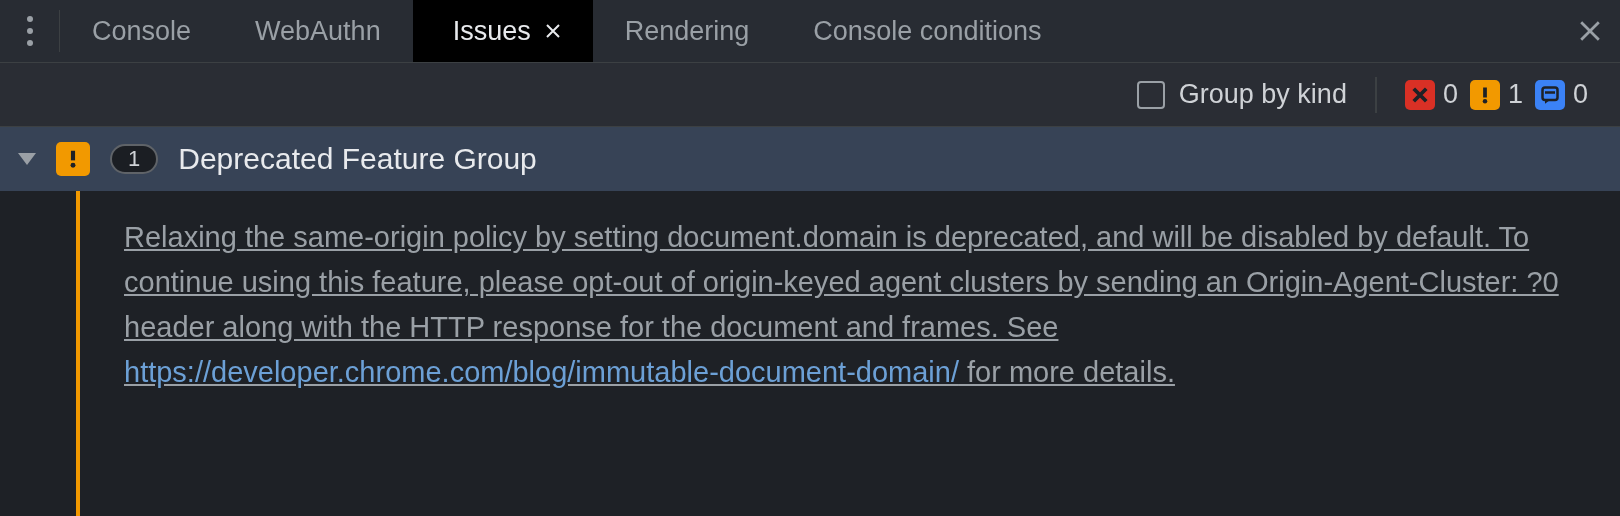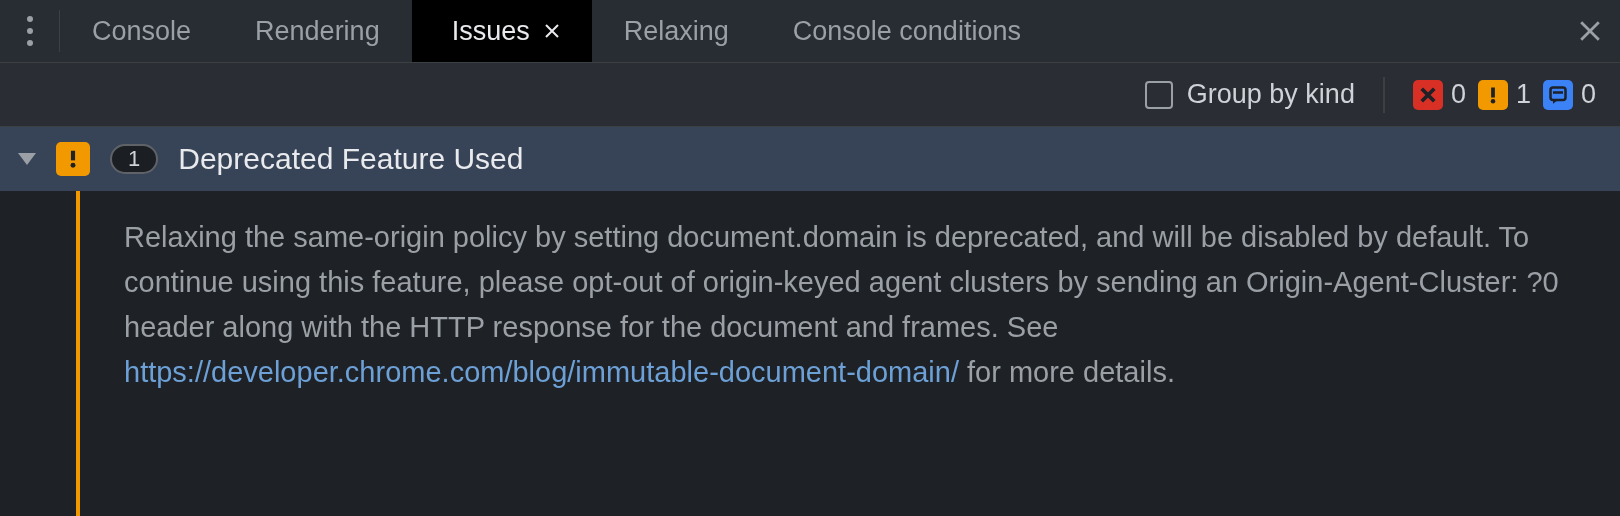--- a/index.html
+++ b/index.html
@@ -30,21 +30,21 @@
   .menu-btn .dot{width:6px;height:6px;border-radius:50%;background:var(--text-dim);}
   .menu-btn .sep{position:absolute;right:0;top:10px;bottom:10px;width:1px;background:var(--divider);}
   .tabs{display:flex;align-items:stretch;}
   .tab{display:flex;align-items:center;padding:0 32px;font-size:27px;color:var(--text-dim);cursor:default;gap:14px;}
   .tab.active{background:var(--bg-dark);color:var(--text-active);font-weight:500;padding-left:40px;}
   .tab .closex{font-size:24px;line-height:1;color:var(--text-active);}
   .spacer{flex:1;}
   .close-panel{width:60px;display:flex;align-items:center;justify-content:center;color:var(--text-dim);font-size:30px;}
 
   
-  .toolbar{display:flex;align-items:center;justify-content:flex-end;height:64px;background:var(--bg-toolbar);border-bottom:1px solid var(--divider);padding:0 24px;gap:24px;font-size:27px;color:var(--text);}
+  .toolbar{display:flex;align-items:center;justify-content:flex-end;height:64px;background:var(--bg-toolbar);border-bottom:1px solid var(--divider);padding:0 32px;gap:24px;font-size:27px;color:var(--text);}
   .chk{display:flex;align-items:center;gap:14px;}
   .chkbox{width:28px;height:28px;border:2px solid var(--checkbox);border-radius:4px;}
   .vdiv{width:2px;height:36px;background:var(--divider);margin:0 4px;}
   .counters{display:flex;align-items:center;gap:12px;}
   .counter{display:flex;align-items:center;gap:8px;font-size:27px;color:var(--text);}
   .badge{width:30px;height:30px;border-radius:5px;display:flex;align-items:center;justify-content:center;}
   .badge.red{background:var(--red);}
   .badge.orange{background:var(--orange);}
   .badge.blue{background:var(--blue);}
   .badge svg{width:20px;height:20px;}
@@ -54,52 +54,52 @@
   .tri-down{width:0;height:0;border-left:9px solid transparent;border-right:9px solid transparent;border-top:12px solid var(--text-dim);}
   .warn-icon{width:34px;height:34px;border-radius:5px;background:var(--orange);display:flex;align-items:center;justify-content:center;}
   .warn-icon svg{width:22px;height:22px;}
   .count-pill{border:2px solid var(--pill-border);background:var(--pill-bg);border-radius:16px;padding:2px 16px;font-size:22px;color:var(--text);line-height:1;}
   .issue-title{font-size:30px;color:var(--text-active);font-weight:500;}
 
   
   .issue-body{display:flex;height:calc(516px - 63px - 64px - 64px);}
   .gutter{width:84px;position:relative;}
   .gutter-line{position:absolute;left:76px;top:0;bottom:0;width:4px;background:var(--orange);}
-  .body-text{flex:1;padding:24px 40px 0 40px;font-size:29px;line-height:1.55;color:var(--text-dim);}
+  .body-text{flex:1;padding:24px 40px 0 40px;font-size:29px;line-height:1.55;color:var(--text-dim);text-decoration:underline;}
   .body-text a{color:var(--link);text-decoration:none;}
 </style>
 </head>
 <body>
 
 <div class="tabstrip">
   <div class="menu-btn">
     <div class="dots">
       <div class="dot"></div>
         <div class="dot"></div>
         <div class="dot"></div>
     </div>
     <div class="sep"></div>
   </div>
   <div class="tabs">
     <div class="tab">
         <span>Console</span>
       </div>
     <div class="tab">
-        <span>Rendering</span>
+        <span>WebAuthn</span>
       </div>
     <div class="tab active">
       <span>Issues</span>
       <span class="closex">
         <svg viewBox="0 0 16 16" width="16" height="16">
             <path d="M2 2 L14 14 M14 2 L2 14" stroke="#e8eaed" stroke-width="2" fill="none"></path>
           </svg>
       </span>
     </div>
     <div class="tab">
-        <span>Relaxing</span>
+        <span>Rendering</span>
       </div>
     <div class="tab">
         <span>Console conditions</span>
       </div>
   </div>
   <div class="spacer"></div>
   <div class="close-panel">
     <svg viewBox="0 0 20 20" width="22" height="22">
         <path d="M2 2 L18 18 M18 2 L2 18" stroke="#9aa0a6" stroke-width="2.5" fill="none"></path>
       </svg>
@@ -145,21 +145,21 @@
 
 <div class="issue-header">
   <div class="tri-down"></div>
   <div class="warn-icon">
     <svg viewBox="0 0 16 16">
         <rect x="6.5" y="2" width="3" height="7" fill="#1e2126"></rect>
         <circle cx="8" cy="12.5" r="1.8" fill="#1e2126"></circle>
       </svg>
   </div>
   <div class="count-pill">1</div>
-  <div class="issue-title">Deprecated Feature Used</div>
+  <div class="issue-title">Deprecated Feature Group</div>
 </div>
 
 <div class="issue-body">
   <div class="gutter">
     <div class="gutter-line"></div>
   </div>
   <div class="body-text">
     <span>Relaxing the same-origin policy by setting document.domain is deprecated, and will be disabled by default. To continue using this feature, please opt-out of origin-keyed agent clusters by sending an Origin-Agent-Cluster: ?0 header along with the HTTP response for the document and frames. See </span><a href="#">https://developer.chrome.com/blog/immutable-document-domain/</a><span> for more details.</span>
   </div>
 </div>

